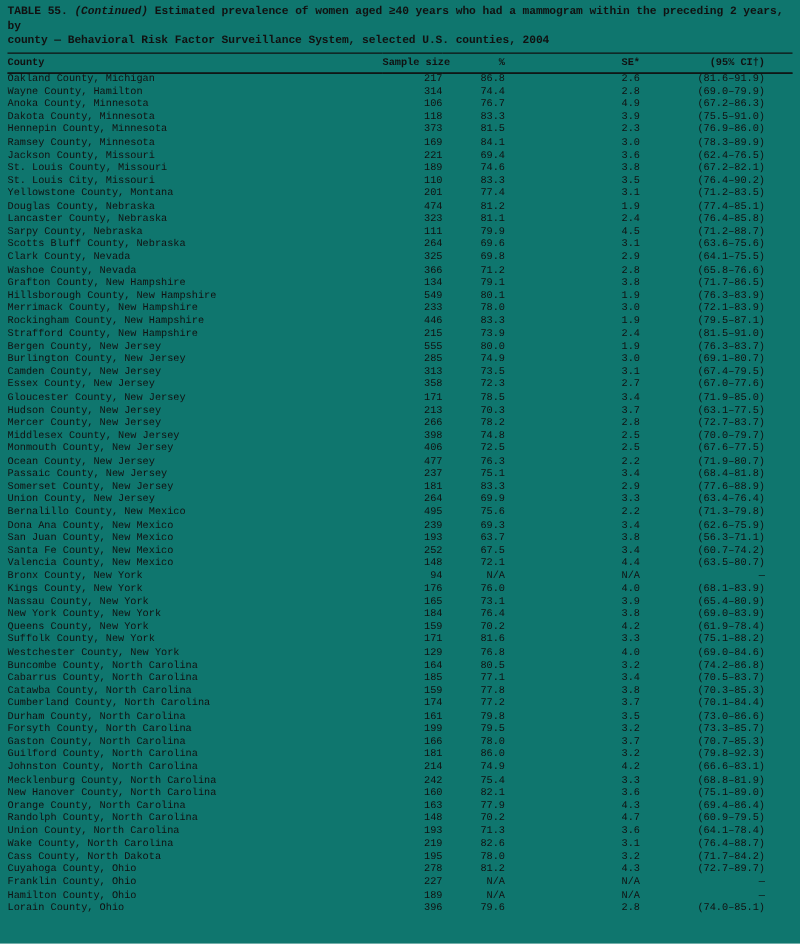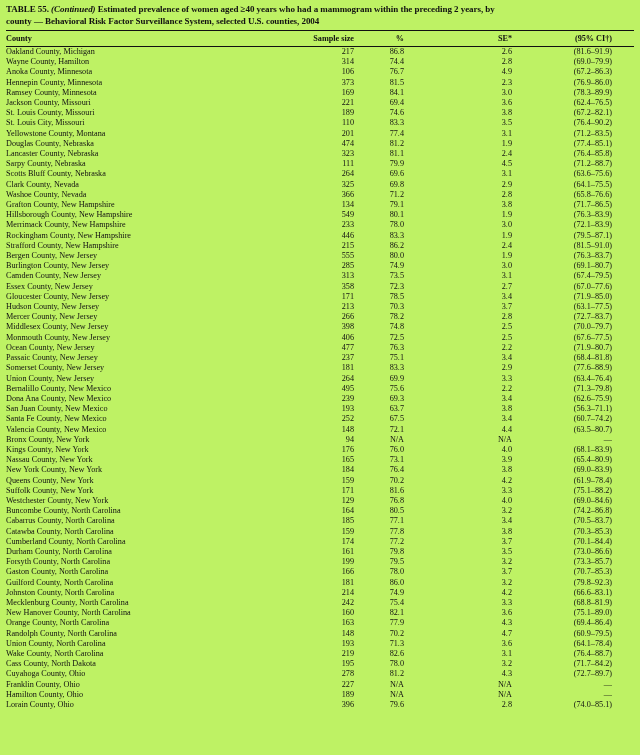--- a/index.html
+++ b/index.html
@@ -1,19 +1,19 @@
 <!DOCTYPE html>
 <html><head>
 <meta charset="utf-8">
 <style>
   html, body { margin:0; padding:0; background:#ffffff; }
   .page {
     width:640px; height:755px; box-sizing:border-box;
-    background:#bef264; color:#111111;
-    font-family:Liberation Serif, serif;
+    background:#0f766e; color:#111111;
+    font-family:Liberation Mono, monospace;
     padding:3px 6px 0 6px; overflow:hidden;
   }
   .title {
     font-size:9px; font-weight:bold; line-height:11.5px;
     letter-spacing:-0.05px; margin:1px 0 3px 0;
   }
   .title i { font-style:italic; }
   table.prev {
     width:628px; border-collapse:collapse; table-layout:fixed;
   }
@@ -74,20 +74,27 @@
           <td class="c4">(69.0–79.9)</td>
         </tr>
         <tr>
           <td class="c0">Anoka County, Minnesota</td>
           <td class="c1">106</td>
           <td class="c2">76.7</td>
           <td class="c3">4.9</td>
           <td class="c4">(67.2–86.3)</td>
         </tr>
         <tr>
+          <td class="c0">Dakota County, Minnesota</td>
+          <td class="c1">118</td>
+          <td class="c2">83.3</td>
+          <td class="c3">3.9</td>
+          <td class="c4">(75.5–91.0)</td>
+        </tr>
+        <tr>
           <td class="c0">Hennepin County, Minnesota</td>
           <td class="c1">373</td>
           <td class="c2">81.5</td>
           <td class="c3">2.3</td>
           <td class="c4">(76.9–86.0)</td>
         </tr>
         <tr>
           <td class="c0">Ramsey County, Minnesota</td>
           <td class="c1">169</td>
           <td class="c2">84.1</td>
@@ -188,21 +195,21 @@
         <tr>
           <td class="c0">Rockingham County, New Hampshire</td>
           <td class="c1">446</td>
           <td class="c2">83.3</td>
           <td class="c3">1.9</td>
           <td class="c4">(79.5–87.1)</td>
         </tr>
         <tr>
           <td class="c0">Strafford County, New Hampshire</td>
           <td class="c1">215</td>
-          <td class="c2">86.2</td>
+          <td class="c2">73.9</td>
           <td class="c3">2.4</td>
           <td class="c4">(81.5–91.0)</td>
         </tr>
         <tr>
           <td class="c0">Bergen County, New Jersey</td>
           <td class="c1">555</td>
           <td class="c2">80.0</td>
           <td class="c3">1.9</td>
           <td class="c4">(76.3–83.7)</td>
         </tr>

